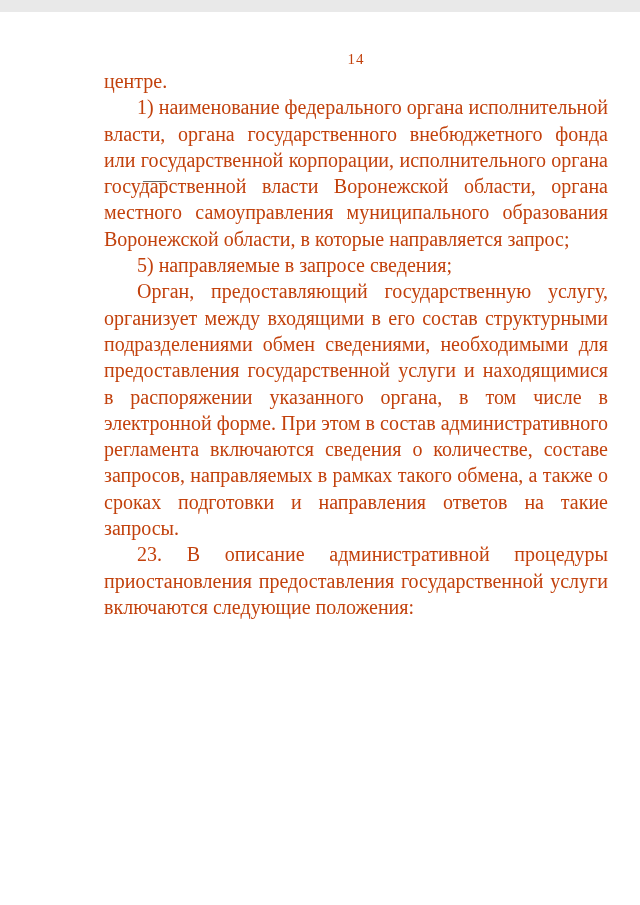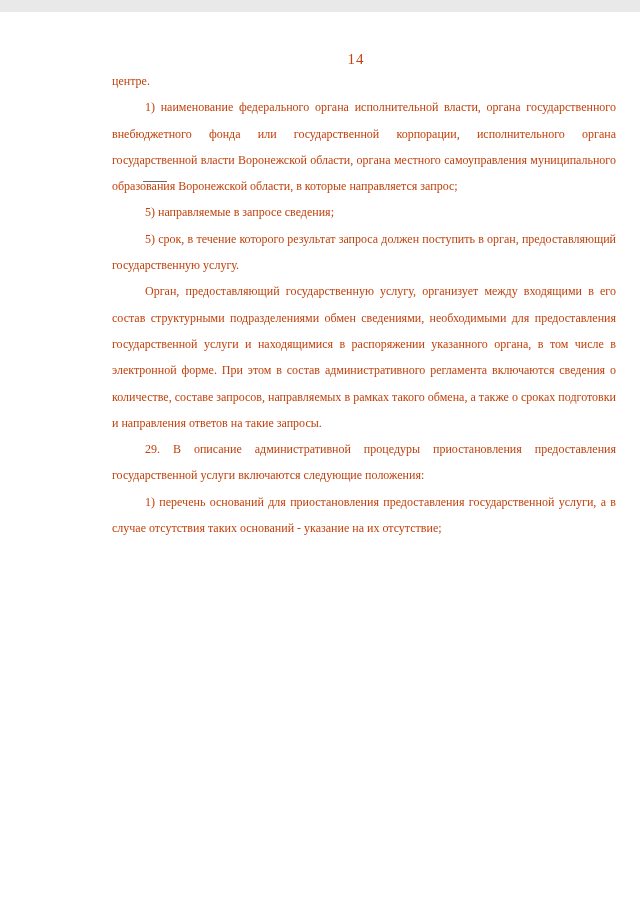--- a/index.html
+++ b/index.html
@@ -18,23 +18,23 @@
     top: 39px;
     left: 104px;
     width: 504px;
     text-align: center;
     font-size: 15px;
     letter-spacing: 1px;
   }
   .doc-body {
     position: absolute;
     top: 56px;
-    left: 112px;
+    left: 104px;
     width: 504px;
-    font-size: 12px;
+    font-size: 20px;
     line-height: 26.3px;
     text-align: justify;
     text-justify: inter-word;
   }
   .doc-body p {
     margin: 0;
     padding: 0;
     text-indent: 33px;
   }
   .doc-body p.continuation { text-indent: 0; }
@@ -65,24 +65,22 @@
 <body>
 
 <div class="screen">
 
   <div class="page-number">14</div>
 
   <div class="doc-body">
     <p class="continuation">центре.</p>
     <p>1) наименование федерального органа исполнительной власти, органа государственного внебюджетного фонда или государственной корпорации, исполнительного органа государственной власти Воронежской области, органа местного самоуправления муниципального образования Воронежской области, в которые направляется запрос;</p>
     <p>5) направляемые в запросе сведения;</p>
-    <p>5) срок, в течение которого результат запроса должен поступить в орган, предоставляющий государственную услугу.</p>
     <p>Орган, предоставляющий государственную услугу, организует между входящими в его состав структурными подразделениями обмен сведениями, необходимыми для предоставления государственной услуги и находящимися в распоряжении указанного органа, в том числе в электронной форме. При этом в состав административного регламента включаются сведения о количестве, составе запросов, направляемых в рамках такого обмена, а также о сроках подготовки и направления ответов на такие запросы.</p>
-    <p>29. В описание административной процедуры приостановления предоставления государственной услуги включаются следующие положения:</p>
-    <p>1) перечень оснований для приостановления предоставления государственной услуги, а в случае отсутствия таких оснований - указание на их отсутствие;</p>
+    <p>23. В описание административной процедуры приостановления предоставления государственной услуги включаются следующие положения:</p>
   </div>
 
   <div class="underline-mark"></div>
 
   <div class="artifact a1"></div>
   <div class="artifact a2"></div>
   <div class="artifact a3"></div>
   <div class="artifact a4"></div>
   <div class="artifact a5"></div>
   <div class="artifact a6"></div>

